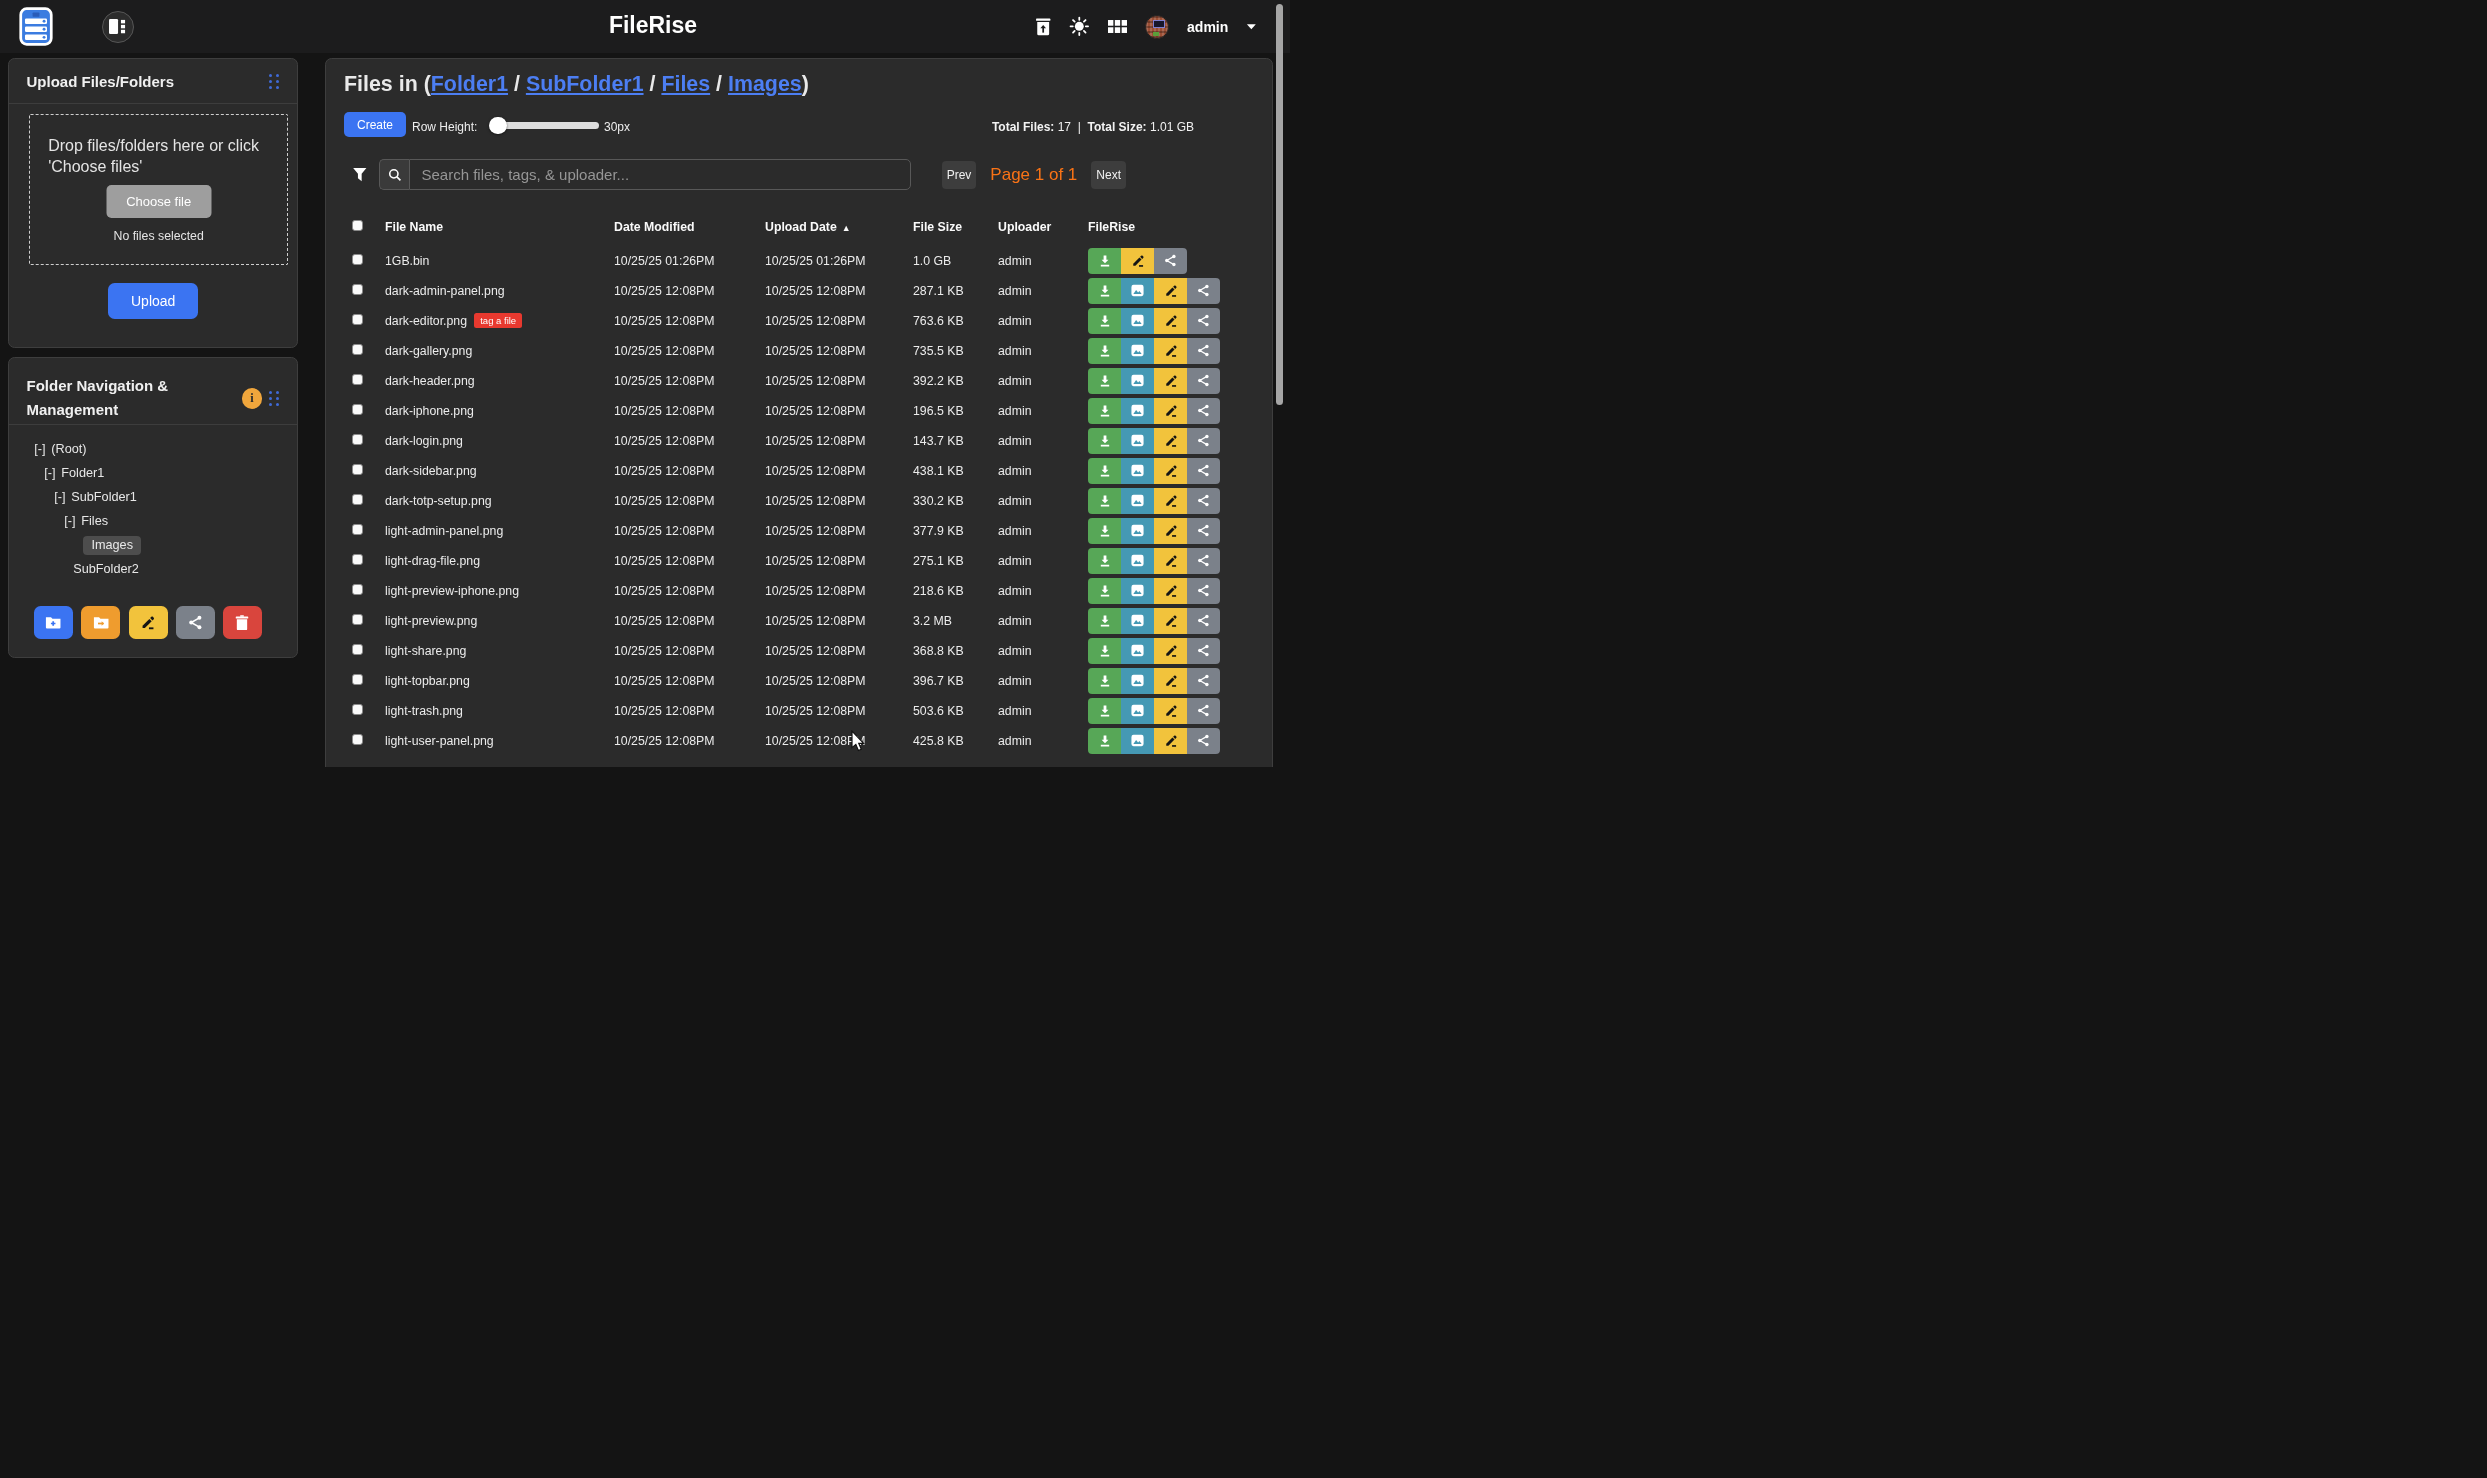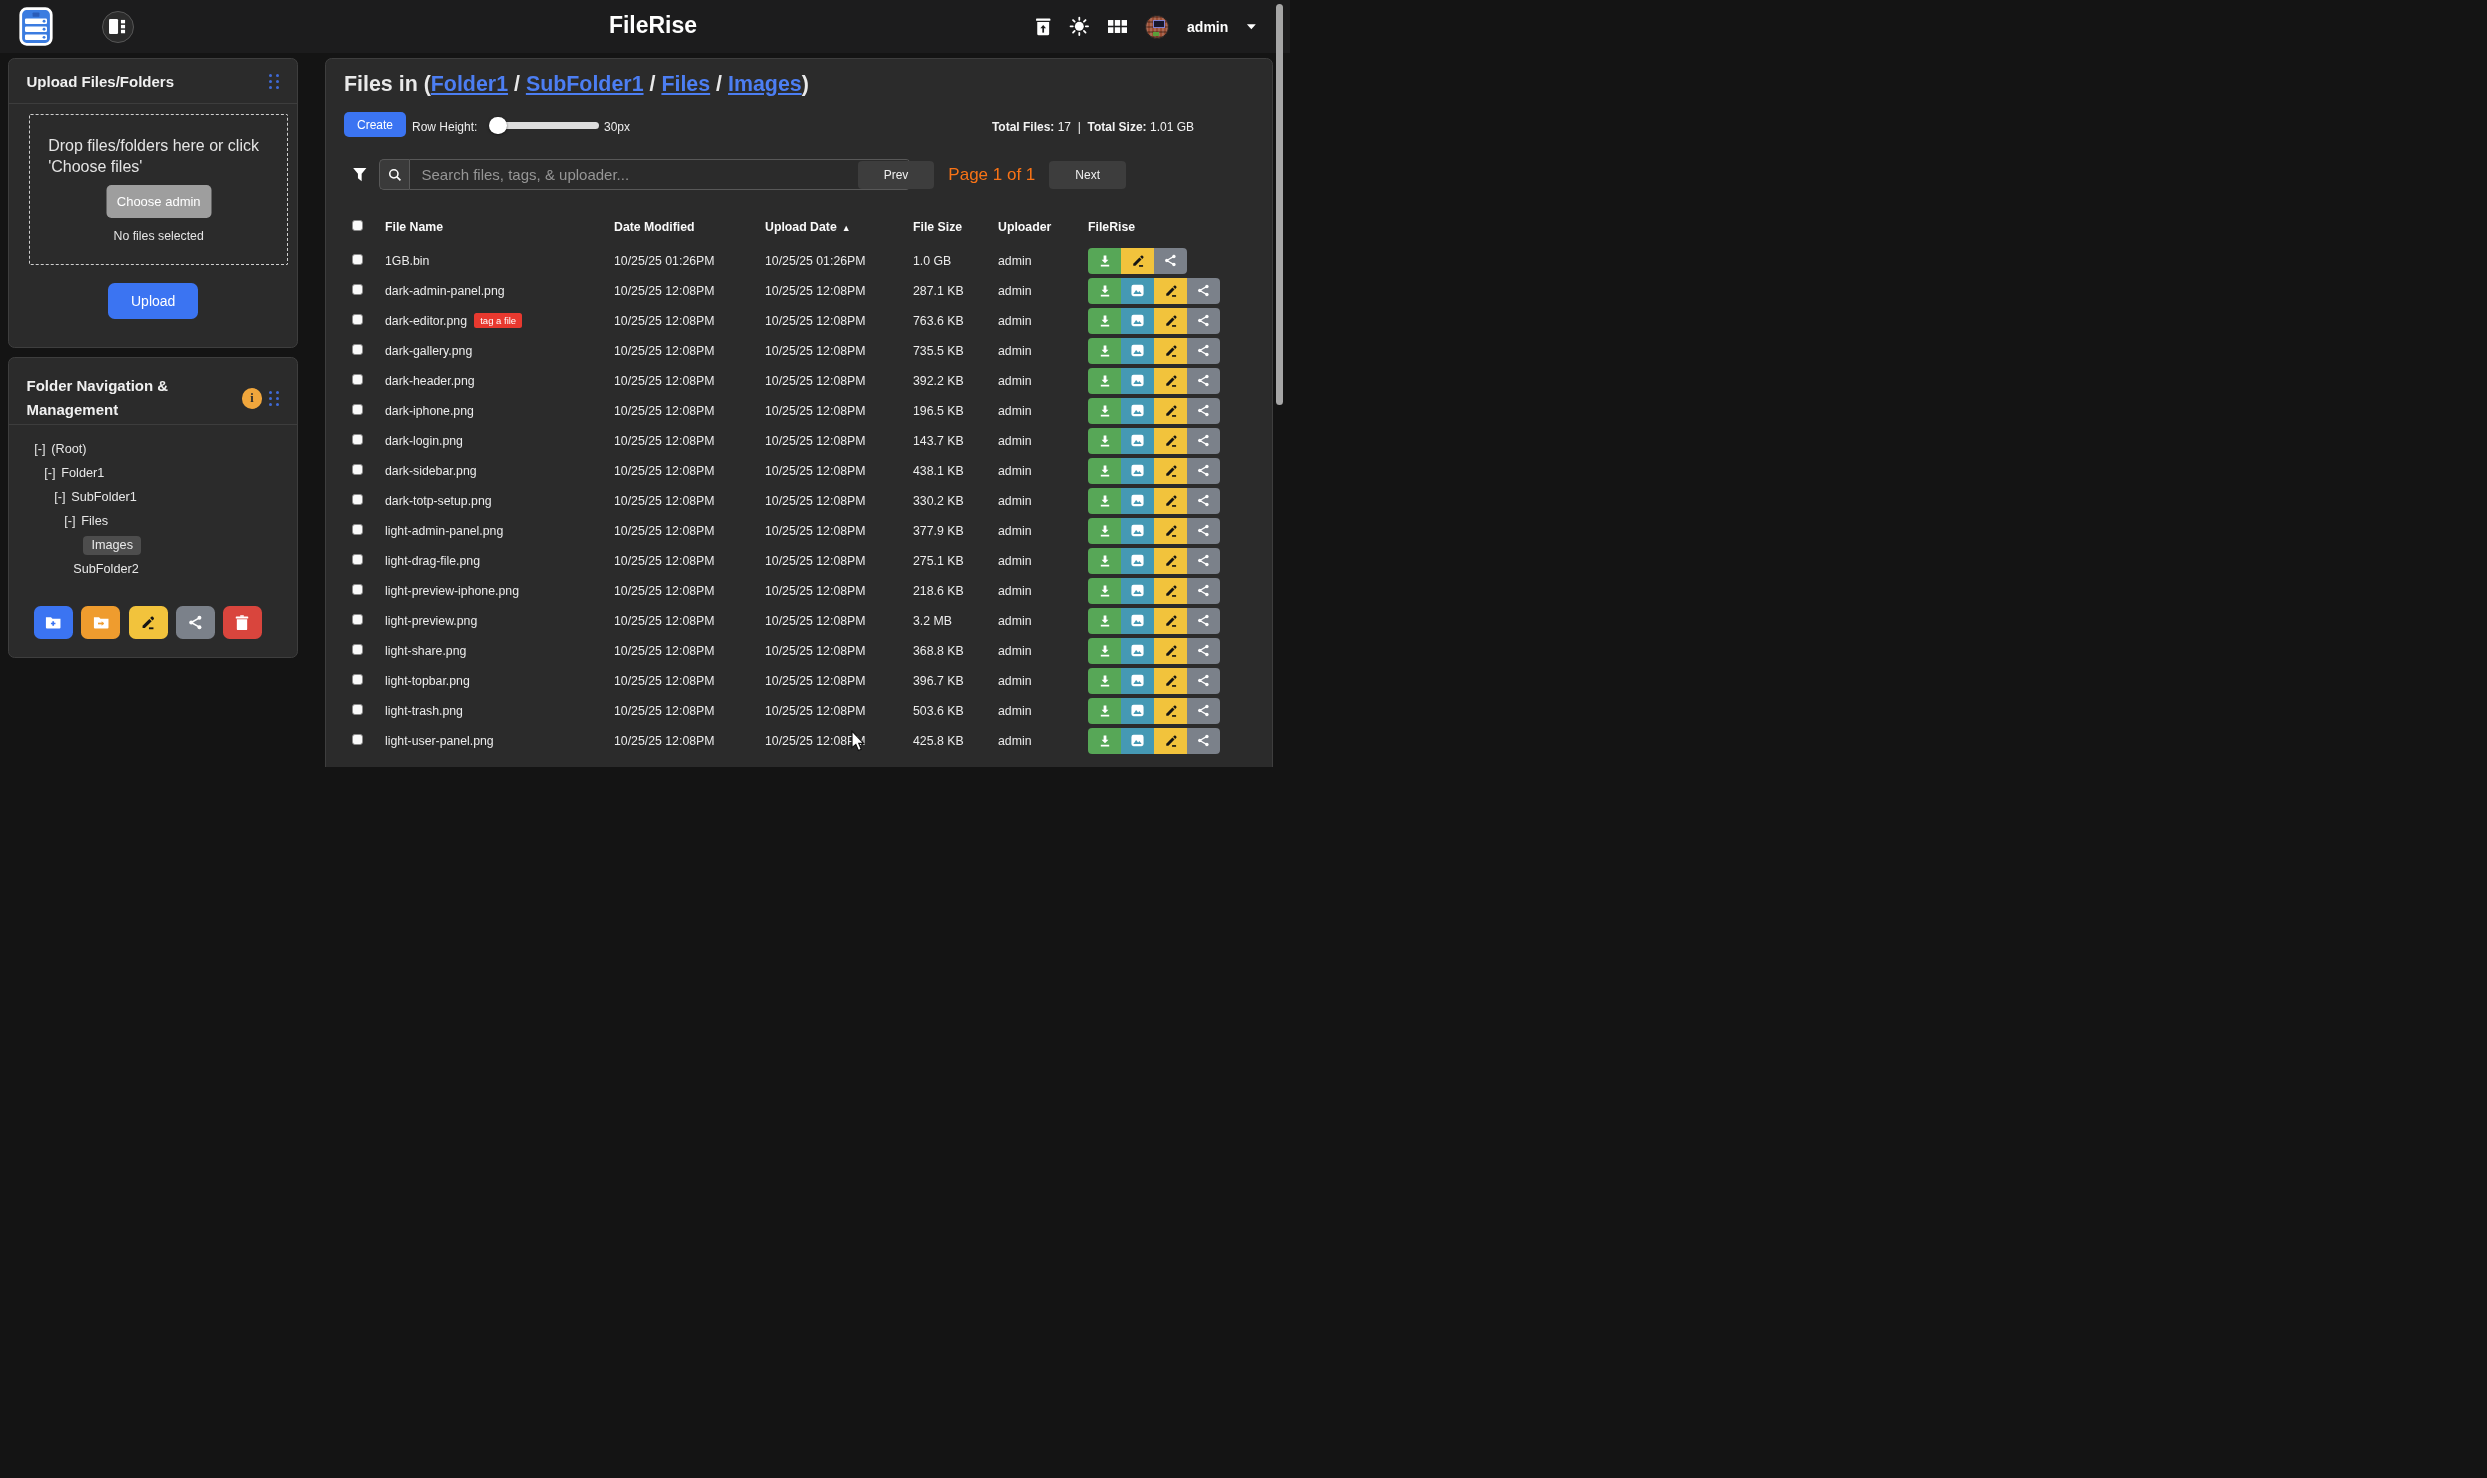--- a/index.html
+++ b/index.html
@@ -78,21 +78,21 @@
   .totals { position:absolute; right:78px; top:61px; font-size:12px; color:#f2f2f2; white-space:nowrap; }
   .totals b { font-weight:700; }
   .filter-ic { position:absolute; left:26px; top:108px; cursor:pointer; }
   .search-wrap { position:absolute; left:53px; top:100px; height:31px; display:flex; }
   .search-icbox { width:30px; height:31px; background:#3a3a3a; border:0.8px solid #585858; border-right:none;
     border-radius:5px 0 0 5px; display:flex; align-items:center; justify-content:center; }
   .search-input { width:502px; height:31px; background:#2b2b2b; border:0.8px solid #585858; border-radius:0 5px 5px 0;
     color:#e8e8e8; font-size:15px; padding:0 11.5px; outline:none; }
   .search-input::placeholder { color:#969696; }
   .pager { position:absolute; right:146px; top:102px; display:flex; align-items:center; gap:14px; }
-  .pg-btn { background:#3d3d3d; color:#f0f0f0; border:none; border-radius:4.1px; height:28px; padding:0 26px;
+  .pg-btn { background:#3d3d3d; color:#f0f0f0; border:none; border-radius:4.1px; height:28px; padding:0 5px;
     font-size:12px; cursor:pointer; }
   .pg-label { font-size:17px; color:#f97316; }
   
   .table { position:absolute; left:26px; top:155px; width:910px; }
   .thead, .trow { display:grid; grid-template-columns:33px 229px 151px 148px 85px 90px 1fr; align-items:center; }
   .thead { height:25px; font-weight:700; font-size:12.3px; color:#fafafa; }
   .tbody { margin-top:6.6px; }
   .trow { height:30px; font-size:12.3px; color:#ececec; }
   .cb { width:10.7px; height:10.7px; background:#fafafa; border:1.2px solid #8a8a8a; border-radius:2.9px; display:inline-block; cursor:pointer; }
   .sort-ic { font-size:9px; margin-left:5px; }
@@ -182,21 +182,21 @@
       <i></i>
       <i></i>
       <i></i>
     </span>
   <div class="panel-divider"></div>
   <div class="dropzone">
     <div class="dz-text">
       <div>Drop files/folders here or click</div>
       <div>'Choose files'</div>
     </div>
-    <button class="choose-btn">Choose admin</button>
+    <button class="choose-btn">Choose file</button>
     <div class="no-files">No files selected</div>
   </div>
   <button class="upload-btn">Upload</button>
 </div>
 
 <div class="panel folder-panel">
   <div class="panel-title">Folder Navigation &amp; Management</div>
   <button class="info-btn">i</button>
   <span class="drag-dots">
       <i></i>

